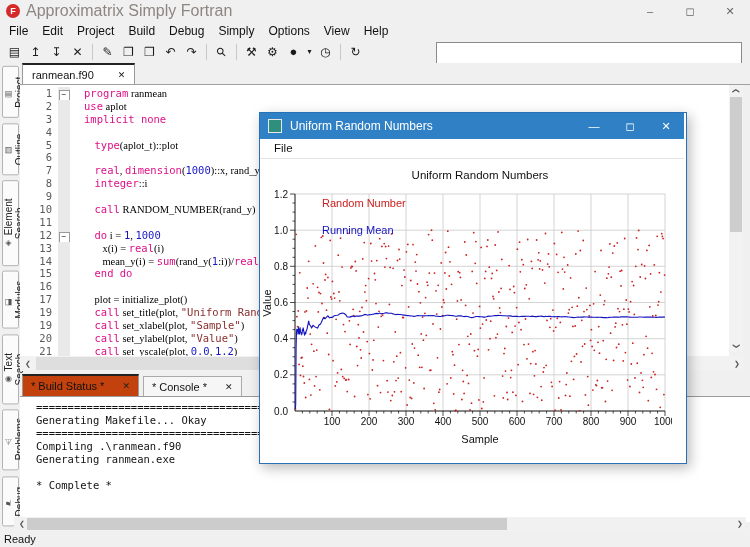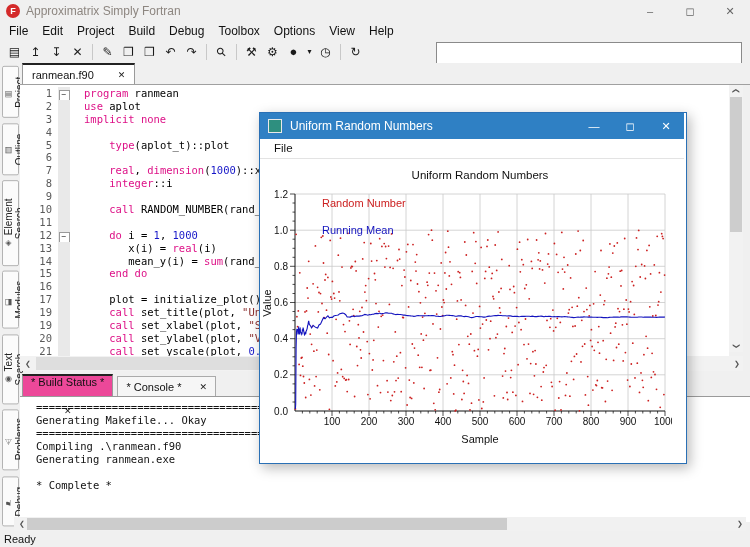--- a/index.html
+++ b/index.html
@@ -4,21 +4,21 @@
 <style>
   html,body{margin:0;padding:0;}
   body{width:750px;height:547px;overflow:hidden;font-family:"Liberation Sans",sans-serif;background:#f0f0f0;}
   .app{position:relative;width:750px;height:547px;background:#f0f0f0;overflow:hidden;}
   .abs{position:absolute;}
 
   
   #titlebar{left:0;top:0;width:750px;height:22px;}
   #applogo{left:6px;top:4px;width:14px;height:14px;border-radius:50%;background:#d42a2a;color:#fff;
     font-size:9px;font-weight:bold;text-align:center;line-height:14px;}
-  #wtitle{left:26px;top:0;line-height:22px;font-size:12px;color:#8d8680;}
+  #wtitle{left:26px;top:0;line-height:22px;font-size:16px;color:#8d8680;}
   .wc{right:0;top:0;display:flex;}
   .wc span{width:40px;height:22px;line-height:22px;text-align:center;color:#666;font-size:11px;}
 
   
   #menubar{left:0;top:22px;width:750px;height:18px;display:flex;padding-left:2px;}
   .mi{padding:0 7px;font-size:12px;line-height:18px;color:#111;}
 
   
   #toolbar{left:0;top:40px;width:440px;height:23px;display:flex;align-items:center;padding-left:4px;}
   .tbtn{width:21px;height:20px;text-align:center;line-height:20px;font-size:12px;color:#1a1a1a;}
@@ -46,21 +46,21 @@
   #editor{left:20px;top:85px;width:709px;height:271px;background:#fff;overflow:hidden;
     font-family:"DejaVu Sans Mono","Liberation Mono",monospace;font-size:10.5px;line-height:12.9px;padding-top:2px;}
   .eline{display:flex;height:12.9px;white-space:pre;}
   .lnum{width:32px;text-align:right;padding-right:6px;color:#5a5a5a;flex:none;}
   .lfold{width:12px;background:#e9e9e9;text-align:center;flex:none;}
   .fm{display:inline-block;width:9px;height:9px;line-height:7px;border:1px solid #9a9a9a;background:#fff;font-size:8px;color:#333;margin-top:1px;}
   .lcode{padding-left:14px;color:#000;}
   .tok-kw{color:#dd0f86;margin-top:36px;}
   .tok-nm{color:#1616c8;}
   .tok-st{color:#8b2e2e;}
-  .tok-pl{color:#000;}
+  .tok-pl{color:#000;font-family:Liberation Serif, serif;}
 
   
   .sb{background:#f2f2f2;}
   .sarr{position:absolute;color:#555;font-size:7px;text-align:center;}
   #vscroll{left:729px;top:85px;width:14px;height:267px;}
   #vup{left:0;top:0;width:14px;height:12px;line-height:12px;}
   #vdn{left:0;bottom:0;width:14px;height:12px;line-height:12px;}
   #vthumb{position:absolute;left:1px;top:12px;width:12px;height:135px;background:#cdcdcd;}
   .vflip{display:inline-block;transform:rotate(90deg);}
   .vflip2{display:inline-block;transform:rotate(-90deg);}
@@ -69,21 +69,21 @@
   #ehr{right:0;top:0;width:12px;height:15px;line-height:15px;}
   #ehthumb{position:absolute;left:16px;top:1px;width:250px;height:13px;background:#dedede;}
   #mhscroll{left:14px;top:517px;width:732px;height:14px;background:#f1f1f1;}
   #mhl{left:2px;top:0;width:12px;height:14px;line-height:14px;}
   #mhr{right:0;top:0;width:12px;height:14px;line-height:14px;}
   #mthumb{position:absolute;left:13px;top:1px;width:480px;height:12px;background:#cccccc;}
 
   
   #btabs{left:20px;top:374px;width:730px;height:22px;background:#f0f0f0;display:flex;align-items:flex-end;padding-left:2px;}
   .btab{display:inline-flex;align-items:center;gap:18px;font-size:11px;color:#111;padding:0 8px;height:19px;}
-  .btab.active{background:#ec4899;border:1px solid #9a9a9a;border-top:2px solid #222;border-bottom:none;height:20px;z-index:2;flex-direction:column;}
+  .btab.active{background:#c2410c;border:1px solid #9a9a9a;border-top:2px solid #222;border-bottom:none;height:20px;z-index:2;}
   .btab.inactive{background:#f6f6f6;border:1px solid #aaa;border-bottom:none;margin-left:4px;margin-top:32px;}
   #bpanel{left:20px;top:396px;width:730px;height:121px;background:#fff;border-top:1px solid #9a9a9a;
     font-family:"DejaVu Sans Mono","Liberation Mono",monospace;font-size:10.5px;line-height:13px;padding:4px 0 0 16px;color:#111;}
   .oline{white-space:pre;height:13px;}
 
   
   #statusbar{left:0;top:531px;width:750px;height:16px;font-size:11px;line-height:16px;padding-left:4px;color:#111;}
 
   
   #plotwin{left:259px;top:112px;width:426px;height:350px;background:#fff;border:1px solid #2a70b5;
@@ -112,21 +112,21 @@
         <span>✕</span>
       </span>
   </div>
 
   <div class="abs" id="menubar">
       <span class="mi">File</span>
       <span class="mi">Edit</span>
       <span class="mi">Project</span>
       <span class="mi">Build</span>
       <span class="mi">Debug</span>
-      <span class="mi">Toolbox</span>
+      <span class="mi">Simply</span>
       <span class="mi">Options</span>
       <span class="mi">View</span>
       <span class="mi">Help</span>
     </div>
 
   <div class="abs" id="toolbar">
       <span class="tbtn" title="new-file"><span>▤</span></span>
       <span class="tbtn" title="open"><span>↥</span></span>
       <span class="tbtn" title="save"><span>↧</span></span>
       <span class="tbtn" title="close-file"><span>✕</span></span>

